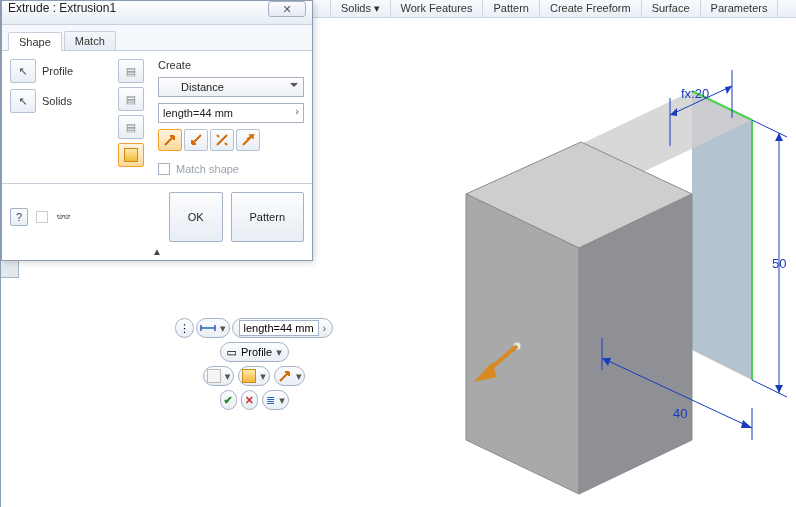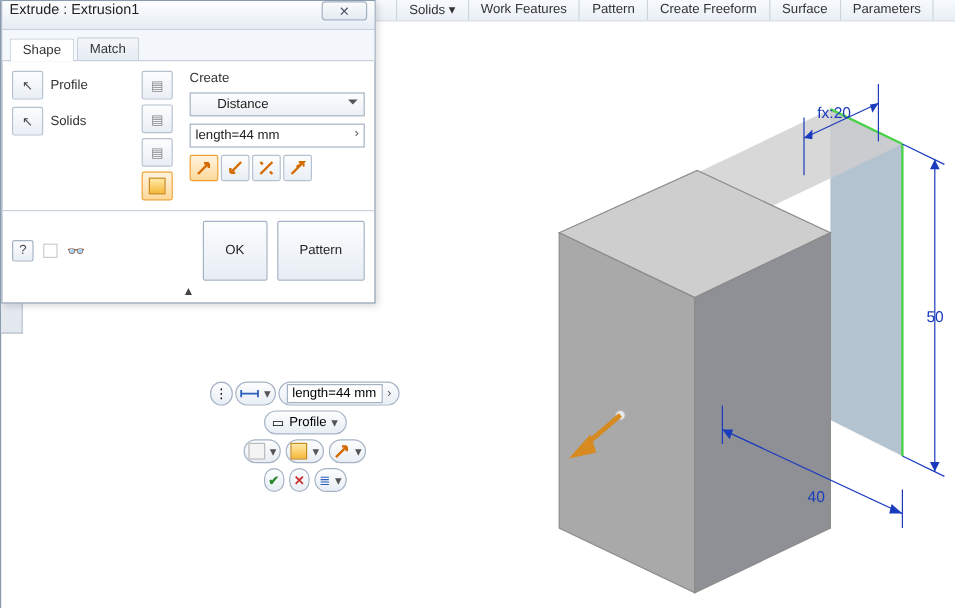--- a/index.html
+++ b/index.html
@@ -339,20 +339,24 @@
                 <path d="M2 12 L12 2 M4 4 L2 2 M10 10 L12 12" stroke="#d46a00" stroke-width="2" fill="none"></path>
               </svg></span>
           </div>
         <div class="dir-btn">
             <span class="arrow-diag"><svg viewBox="0 0 14 14">
                 <path d="M2 12 L12 2" stroke="#d46a00" stroke-width="2" fill="none"></path>
                 <path d="M6 6 L12 2 L8 2 M12 2 L12 6" stroke="#d46a00" stroke-width="1.5" fill="none"></path>
               </svg></span>
           </div>
       </div>
+      <div class="row" style="margin-top:6px;">
+        <span class="checkbox"></span>
+        <span class="lbl" style="color:#9aa3ae;">Match shape</span>
+      </div>
     </div>
   </div>
 
   <div class="footer">
     <div class="help-glyph">?</div>
     <span class="checkbox" style="border-color:#ccc;"></span>
     <span class="glasses"></span>
     <div class="spacer"></div>
     <div class="btn">OK</div>
     <div class="btn">Pattern</div>

